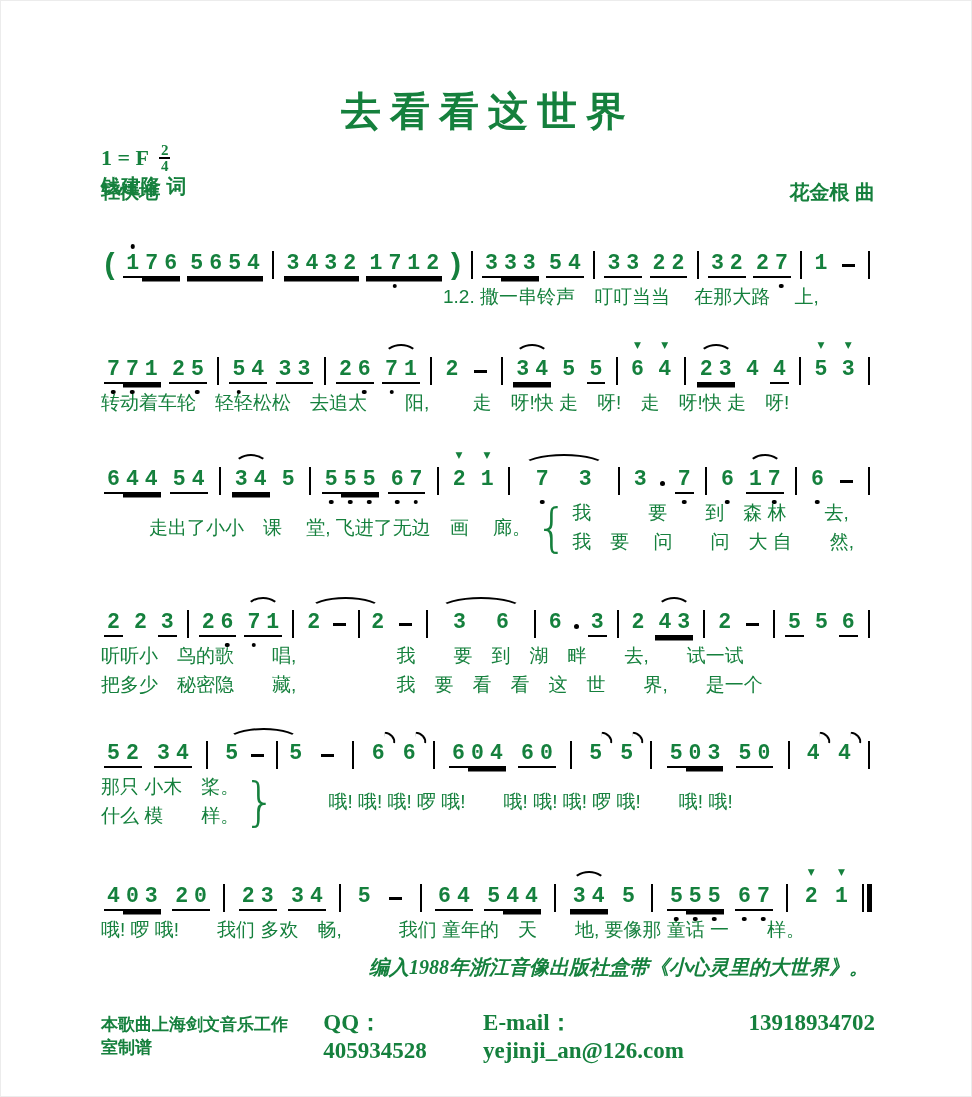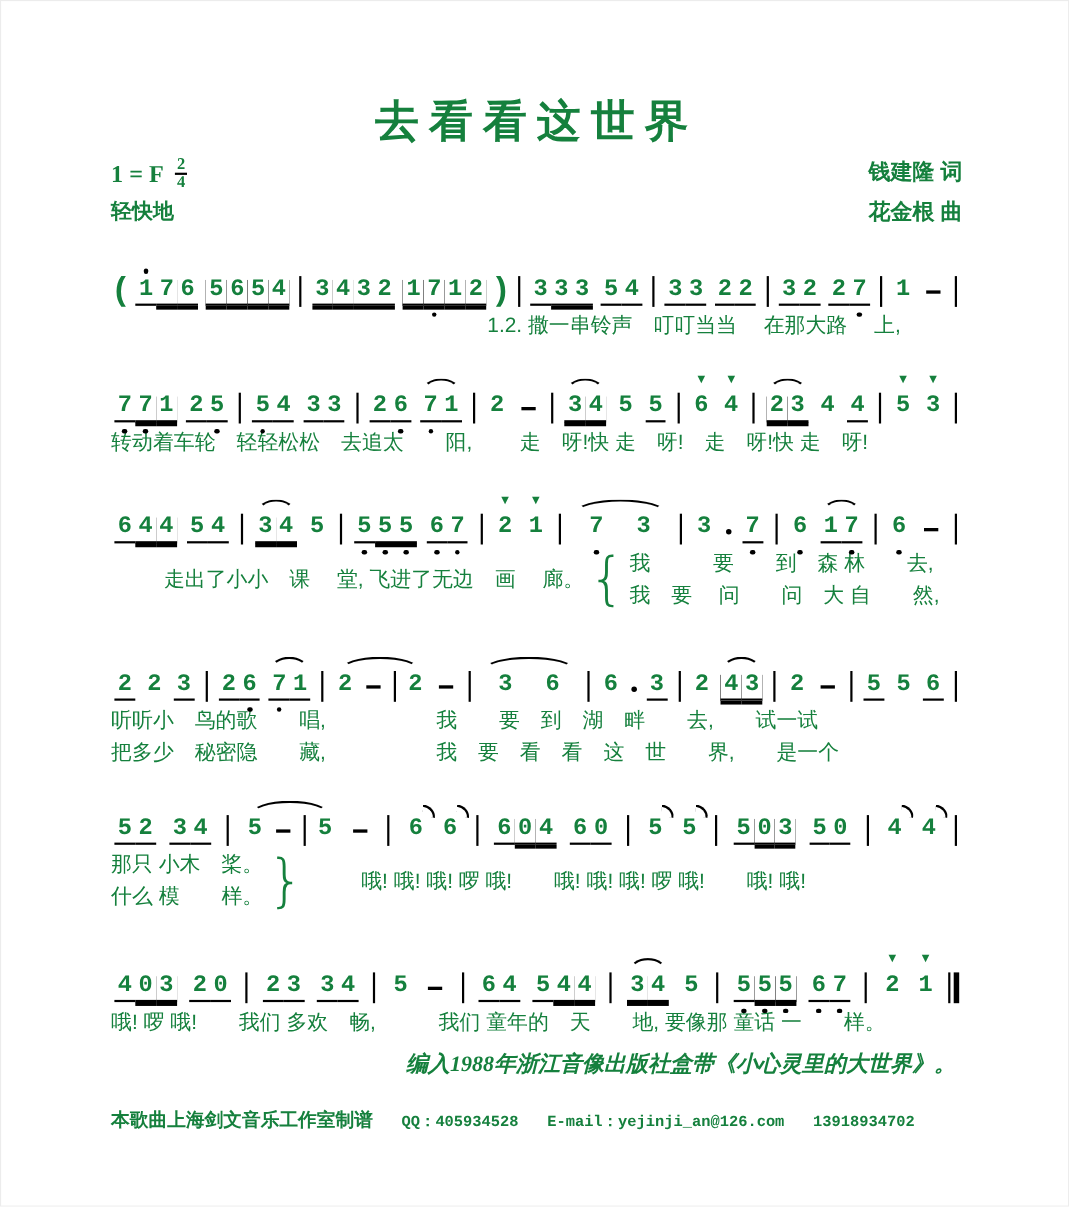--- a/index.html
+++ b/index.html
@@ -6,21 +6,21 @@
   .page{
     position:relative;width:972px;height:1097px;box-sizing:border-box;
     padding:86px 96px 0 100px;background:#fff;border:1px solid #ececec;
     font-family:"Liberation Sans",sans-serif;color:#15803d;overflow:hidden;
   }
   
   .title{
     text-align:center;font-family:"DejaVu Serif",serif;font-weight:700;
     font-size:40px;letter-spacing:9px;line-height:48px;margin-bottom:8px;
   }
-  .meta-row{display:flex;justify-content:space-between;align-items:flex-start;height:36px;}
+  .meta-row{display:flex;justify-content:space-between;align-items:flex-start;height:36px;flex-direction:column;}
   .meta-row2{display:flex;justify-content:space-between;align-items:flex-start;height:32px;}
   .keysig{font-family:"Liberation Serif",serif;font-weight:700;font-size:22px;display:flex;align-items:center;gap:10px;}
   .frac{display:inline-flex;flex-direction:column;align-items:center;font-size:15px;line-height:14px;font-weight:700;}
   .frac .den{border-top:2px solid #000;padding:0 2px;}
   .frac .num{padding:0 2px;}
   .credit-person{font-size:20px;font-weight:700;}
   .tempo{font-size:19px;font-weight:600;}
   
   .system{position:relative;}
   .notation{
@@ -60,21 +60,21 @@
   .lyr-rows{display:flex;flex-direction:column;}
   .brace{font-size:52px;font-weight:300;line-height:56px;padding:0 4px;font-family:"DejaVu Sans",sans-serif;}
   .vcenter{display:flex;align-items:center;margin-left:48px;}
   
   .mt1{margin-top:24px;} .mt2{margin-top:30px;} .mt3{margin-top:34px;}
   .mt4{margin-top:38px;} .mt5{margin-top:26px;} .mt6{margin-top:38px;}
   
   .pub-note{margin-top:10px;text-align:right;font-family:"Liberation Serif",serif;
             font-style:italic;font-weight:700;font-size:20px;padding-right:6px;}
   .credit-line{margin-top:26px;display:flex;align-items:baseline;gap:26px;font-size:17px;font-weight:600;}
-  .credit-line .mono{font-family:Liberation Mono, monospace;font-weight:700;font-size:14px;}
+  .credit-line .mono{font-family:Liberation Serif, serif;font-weight:700;font-size:23px;}
 </style>
 </head>
 <body>
 
 <div class="page">
 
   <div class="title">去看看这世界</div>
 
   <div class="meta-row">
     <div class="keysig">

